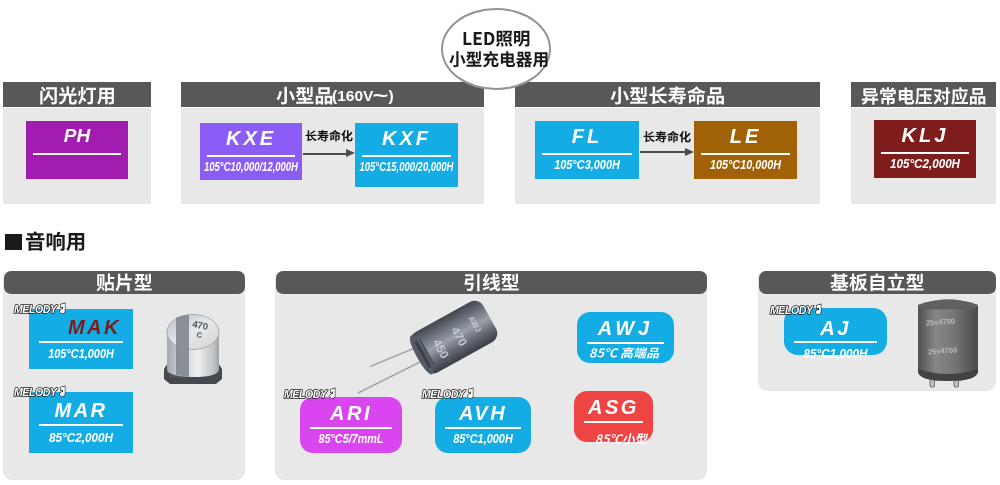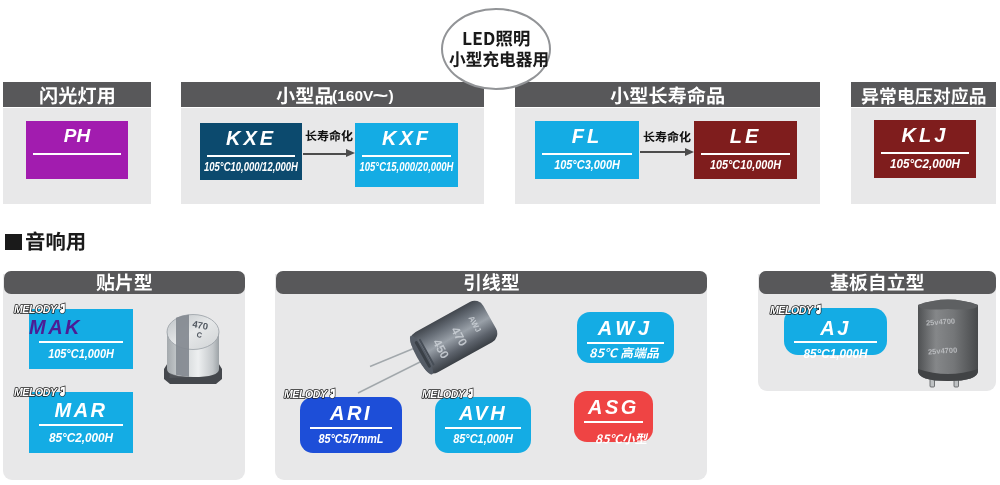--- a/index.html
+++ b/index.html
@@ -26,36 +26,36 @@
 <svg style="position:absolute;left:461.8px;top:26.6px;z-index:5;overflow:visible" width="68.4" height="22.8">
       <path fill="#1a1a1a" transform="translate(0,18.02) scale(0.01750,-0.01750)" d="M91 0H540V124H239V741H91Z M669 0H1134V124H817V322H1076V446H817V617H1123V741H669Z M1284 0H1495C1714 0 1853 124 1853 374C1853 623 1714 741 1487 741H1284ZM1432 120V622H1477C1616 622 1702 554 1702 374C1702 194 1616 120 1477 120Z M2477 388H2702V280H2477ZM2230 124C2242 57 2249 -33 2249 -86L2367 -68C2366 -14 2355 72 2342 138ZM2443 127C2465 59 2488 -29 2494 -82L2614 -57C2606 -3 2580 83 2555 147ZM2650 127C2690 59 2739 -33 2759 -90L2875 -40C2852 16 2799 105 2758 170ZM2063 162C2031 88 1980 5 1940 -45L2056 -94C2097 -36 2147 54 2179 130ZM2097 706H2194V576H2097ZM2097 325V471H2194V325ZM2334 814V710H2476C2458 642 2417 595 2305 564V812H1985V172H2097V219H2305V558C2327 536 2353 499 2362 474L2364 475V184H2820V483H2390C2526 530 2574 606 2594 710H2732C2727 652 2721 626 2712 616C2704 608 2696 606 2683 606C2667 606 2633 607 2595 610C2611 584 2623 544 2624 514C2670 513 2715 514 2739 517C2767 519 2790 527 2809 548C2832 574 2842 637 2850 774C2851 788 2851 814 2851 814Z M3216 438V290H3087V438ZM3216 545H3087V686H3216ZM2976 795V94H3087V181H3327V795ZM3730 698V571H3514V698ZM3396 809V447C3396 294 3381 107 3211 -17C3237 -32 3284 -74 3302 -97C3415 -14 3469 106 3494 226H3730V49C3730 32 3723 26 3705 26C3688 25 3627 24 3573 27C3591 -3 3610 -56 3615 -89C3699 -89 3757 -86 3796 -67C3835 -47 3849 -15 3849 48V809ZM3730 463V334H3509C3513 373 3514 411 3514 446V463Z"></path>
     </svg>
 <svg style="position:absolute;left:448.9px;top:47.8px;z-index:5;overflow:visible" width="100.1" height="22.4">
       <path fill="#1a1a1a" transform="translate(0,17.72) scale(0.01668,-0.01720)" d="M438 836V61C438 41 430 34 408 34C386 33 312 33 246 36C265 3 287 -54 294 -88C391 -89 460 -85 507 -66C552 -46 569 -13 569 61V836ZM678 573C758 426 834 237 854 115L986 167C960 293 878 475 796 617ZM176 606C155 475 103 300 22 198C55 184 110 156 140 135C224 246 278 433 312 583Z M1611 792V452H1721V792ZM1794 838V411C1794 398 1790 395 1775 395C1761 393 1712 393 1666 395C1681 366 1697 320 1702 290C1772 290 1824 292 1861 308C1898 326 1908 354 1908 409V838ZM1364 709V604H1279V709ZM1148 243V134H1438V54H1046V-57H1951V54H1561V134H1851V243H1561V322H1476V498H1569V604H1476V709H1547V814H1090V709H1169V604H1056V498H1157C1142 448 1108 400 1035 362C1056 345 1097 301 1113 278C1213 333 1255 415 1271 498H1364V305H1438V243Z M2150 290C2177 299 2210 304 2311 310C2295 170 2250 75 2040 18C2068 -9 2102 -60 2116 -93C2367 -14 2425 124 2445 317L2552 323V83C2552 -33 2583 -71 2702 -71C2725 -71 2804 -71 2828 -71C2931 -71 2963 -23 2976 146C2942 155 2888 176 2861 198C2857 66 2850 42 2817 42C2797 42 2737 42 2722 42C2688 42 2683 47 2683 85V329L2774 333C2795 307 2814 282 2827 261L2937 329C2886 404 2778 509 2692 582L2592 523C2620 498 2649 469 2678 439L2313 427C2361 473 2410 527 2454 583H2939V699H2515L2602 725C2587 762 2556 816 2527 857L2402 826C2426 787 2453 736 2467 699H2061V583H2291C2246 523 2198 472 2178 456C2153 431 2132 416 2109 411C2123 376 2143 316 2150 290Z M3429 381V288H3235V381ZM3558 381H3754V288H3558ZM3429 491H3235V588H3429ZM3558 491V588H3754V491ZM3111 705V112H3235V170H3429V117C3429 -37 3468 -78 3606 -78C3637 -78 3765 -78 3798 -78C3920 -78 3957 -20 3974 138C3945 144 3906 160 3876 176V705H3558V844H3429V705ZM3854 170C3846 69 3834 43 3785 43C3759 43 3647 43 3620 43C3565 43 3558 52 3558 116V170Z M4227 708H4338V618H4227ZM4648 708H4769V618H4648ZM4606 482C4638 469 4676 450 4707 431H4484C4500 456 4514 482 4527 508L4452 522V809H4120V517H4401C4387 488 4369 459 4348 431H4045V327H4243C4184 280 4110 239 4020 206C4042 185 4072 140 4084 112L4120 128V-90H4230V-66H4337V-84H4452V227H4292C4334 258 4371 292 4404 327H4571C4602 291 4639 257 4679 227H4541V-90H4651V-66H4769V-84H4885V117L4911 108C4928 137 4961 182 4987 204C4889 229 4794 273 4722 327H4956V431H4785L4816 462C4794 480 4759 500 4722 517H4884V809H4540V517H4642ZM4230 37V124H4337V37ZM4651 37V124H4769V37Z M5142 783V424C5142 283 5133 104 5023 -17C5050 -32 5099 -73 5118 -95C5190 -17 5227 93 5244 203H5450V-77H5571V203H5782V53C5782 35 5775 29 5757 29C5738 29 5672 28 5615 31C5631 0 5650 -52 5654 -84C5745 -85 5806 -82 5847 -63C5888 -45 5902 -12 5902 52V783ZM5260 668H5450V552H5260ZM5782 668V552H5571V668ZM5260 440H5450V316H5257C5259 354 5260 390 5260 423ZM5782 440V316H5571V440Z"></path>
     </svg>
 <div style="position:absolute;left:26px;top:121px;width:102px;height:58px;background:#a21caf">
       <div style="position:absolute;left:0;right:0;top:4px;height:28px;line-height:28px;text-align:center;font:bold italic 19px 'Liberation Sans',sans-serif;color:#fff;letter-spacing:0px">PH</div>
       <div style="position:absolute;left:7px;right:7px;top:32px;height:2px;background:#fff"></div>
     </div>
-<div style="position:absolute;left:200px;top:123px;width:102px;height:57px;background:#0c4a6e">
+<div style="position:absolute;left:200px;top:123px;width:102px;height:57px;background:#8b5cf6">
       <div style="position:absolute;left:0;right:0;top:4px;height:28px;line-height:28px;text-align:center;font:bold italic 20px 'Liberation Sans',sans-serif;color:#fff;letter-spacing:3px">KXE</div>
       <div style="position:absolute;left:7px;right:7px;top:32px;height:2px;background:#fff"></div>
       <div style="position:absolute;left:-20px;right:-20px;top:37px;height:14px;line-height:14px;text-align:center;font:bold italic 12px 'Liberation Sans',sans-serif;color:#fff;transform:scaleX(0.79)">105°C10,000/12,000H</div>
     </div>
 <div style="position:absolute;left:355px;top:123px;width:103px;height:64px;background:#14ace4">
       <div style="position:absolute;left:0;right:0;top:4px;height:28px;line-height:28px;text-align:center;font:bold italic 20px 'Liberation Sans',sans-serif;color:#fff;letter-spacing:3px">KXF</div>
       <div style="position:absolute;left:7px;right:7px;top:32px;height:2px;background:#fff"></div>
       <div style="position:absolute;left:-20px;right:-20px;top:37px;height:14px;line-height:14px;text-align:center;font:bold italic 12px 'Liberation Sans',sans-serif;color:#fff;transform:scaleX(0.79)">105°C15,000/20,000H</div>
     </div>
 <div style="position:absolute;left:535px;top:121px;width:104px;height:58px;background:#14ace4">
       <div style="position:absolute;left:0;right:0;top:4px;height:28px;line-height:28px;text-align:center;font:bold italic 20px 'Liberation Sans',sans-serif;color:#fff;letter-spacing:3px">FL</div>
       <div style="position:absolute;left:7px;right:7px;top:32px;height:2px;background:#fff"></div>
       <div style="position:absolute;left:-20px;right:-20px;top:37px;height:14px;line-height:14px;text-align:center;font:bold italic 12px 'Liberation Sans',sans-serif;color:#fff;transform:scaleX(0.91)">105°C3,000H</div>
     </div>
-<div style="position:absolute;left:694px;top:121px;width:103px;height:58px;background:#7f1d1d">
+<div style="position:absolute;left:694px;top:121px;width:103px;height:58px;background:#a16207">
       <div style="position:absolute;left:0;right:0;top:4px;height:28px;line-height:28px;text-align:center;font:bold italic 20px 'Liberation Sans',sans-serif;color:#fff;letter-spacing:3px">LE</div>
       <div style="position:absolute;left:7px;right:7px;top:32px;height:2px;background:#fff"></div>
       <div style="position:absolute;left:-20px;right:-20px;top:37px;height:14px;line-height:14px;text-align:center;font:bold italic 12px 'Liberation Sans',sans-serif;color:#fff;transform:scaleX(0.9)">105°C10,000H</div>
     </div>
 <div style="position:absolute;left:874px;top:120px;width:102px;height:58px;background:#7f1d1d">
       <div style="position:absolute;left:0;right:0;top:4px;height:28px;line-height:28px;text-align:center;font:bold italic 20px 'Liberation Sans',sans-serif;color:#fff;letter-spacing:3px">KLJ</div>
       <div style="position:absolute;left:7px;right:7px;top:32px;height:2px;background:#fff"></div>
       <div style="position:absolute;left:-20px;right:-20px;top:37px;height:14px;line-height:14px;text-align:center;font:bold italic 12px 'Liberation Sans',sans-serif;color:#fff;transform:scaleX(0.97)">105°C2,000H</div>
     </div>
 <div style="position:absolute;left:303px;top:152.5px;width:44px;height:2.2px;background:#4c4c4c"></div>
@@ -81,30 +81,30 @@
 <svg style="position:absolute;left:95.7px;top:269.7px;z-index:2;overflow:visible" width="56.7" height="24.6">
       <path fill="#fff" transform="translate(0,19.47) scale(0.01890,-0.01890)" d="M67 800V179H163V693H347V184H448V800ZM479 380V-90H584V-41H830V-85H940V380H742V554H970V665H742V850H630V380ZM584 70V269H830V70ZM204 640V365C204 243 189 76 27 -15C50 -34 83 -70 97 -91C185 -35 237 38 267 117C303 60 349 -16 371 -62L458 -4C434 41 384 114 347 168L267 119C298 200 306 287 306 365V640Z M1161 828V490C1161 322 1147 137 1023 3C1052 -18 1098 -65 1117 -95C1204 -3 1247 107 1268 223H1649V-90H1782V349H1283C1286 392 1287 434 1287 476H1900V600H1663V848H1533V600H1287V828Z M2611 792V452H2721V792ZM2794 838V411C2794 398 2790 395 2775 395C2761 393 2712 393 2666 395C2681 366 2697 320 2702 290C2772 290 2824 292 2861 308C2898 326 2908 354 2908 409V838ZM2364 709V604H2279V709ZM2148 243V134H2438V54H2046V-57H2951V54H2561V134H2851V243H2561V322H2476V498H2569V604H2476V709H2547V814H2090V709H2169V604H2056V498H2157C2142 448 2108 400 2035 362C2056 345 2097 301 2113 278C2213 333 2255 415 2271 498H2364V305H2438V243Z"></path>
     </svg>
 <svg style="position:absolute;left:462.6px;top:269.7px;z-index:2;overflow:visible" width="56.7" height="24.6">
       <path fill="#fff" transform="translate(0,19.47) scale(0.01890,-0.01890)" d="M753 834V-90H874V834ZM132 585C119 475 96 337 75 247H432C421 124 408 64 388 48C375 38 362 37 342 37C315 37 251 37 190 43C215 8 233 -44 235 -82C297 -84 358 -84 392 -80C435 -76 464 -68 492 -37C527 1 545 95 561 307C563 324 564 358 564 358H220L239 474H553V811H108V699H435V585Z M1048 71 1072 -43C1170 -10 1292 33 1407 74L1388 173C1263 133 1132 93 1048 71ZM1707 778C1748 750 1803 709 1831 683L1903 753C1874 778 1817 817 1777 840ZM1074 413C1090 421 1114 427 1202 438C1169 391 1140 355 1124 339C1093 302 1070 280 1044 274C1057 245 1075 191 1081 169C1107 184 1148 196 1392 243C1390 267 1392 313 1395 343L1237 317C1306 398 1372 492 1426 586L1329 647C1311 611 1291 575 1270 541L1185 535C1241 611 1296 705 1335 794L1223 848C1187 734 1118 613 1096 582C1074 550 1057 530 1036 524C1049 493 1068 436 1074 413ZM1862 351C1832 303 1794 260 1750 221C1741 260 1732 304 1724 351L1955 394L1935 498L1710 457L1701 551L1929 587L1909 692L1694 659C1691 723 1690 788 1691 853H1571C1571 783 1573 711 1577 641L1432 619L1451 511L1584 532L1594 436L1410 403L1430 296L1608 329C1619 262 1633 200 1649 145C1567 93 1473 53 1375 24C1402 -4 1432 -45 1447 -76C1533 -45 1615 -7 1689 40C1728 -40 1779 -89 1843 -89C1923 -89 1955 -57 1974 67C1948 80 1913 105 1890 133C1885 52 1876 27 1857 27C1832 27 1807 57 1786 109C1855 166 1915 231 1963 306Z M2611 792V452H2721V792ZM2794 838V411C2794 398 2790 395 2775 395C2761 393 2712 393 2666 395C2681 366 2697 320 2702 290C2772 290 2824 292 2861 308C2898 326 2908 354 2908 409V838ZM2364 709V604H2279V709ZM2148 243V134H2438V54H2046V-57H2951V54H2561V134H2851V243H2561V322H2476V498H2569V604H2476V709H2547V814H2090V709H2169V604H2056V498H2157C2142 448 2108 400 2035 362C2056 345 2097 301 2113 278C2213 333 2255 415 2271 498H2364V305H2438V243Z"></path>
     </svg>
 <svg style="position:absolute;left:829.8px;top:269.7px;z-index:2;overflow:visible" width="94.5" height="24.6">
       <path fill="#fff" transform="translate(0,19.47) scale(0.01890,-0.01890)" d="M659 849V774H344V850H224V774H86V677H224V377H32V279H225C170 226 97 180 23 153C48 131 83 89 100 62C156 87 211 122 260 165V101H437V36H122V-62H888V36H559V101H742V175C790 132 845 96 900 71C917 99 953 142 979 163C908 188 838 231 783 279H968V377H782V677H919V774H782V849ZM344 677H659V634H344ZM344 550H659V506H344ZM344 422H659V377H344ZM437 259V196H293C320 222 344 250 364 279H648C669 250 693 222 720 196H559V259Z M1168 850V663H1046V552H1163C1134 429 1081 285 1021 212C1039 181 1064 125 1074 92C1108 146 1141 227 1168 316V-89H1280V387C1300 342 1319 296 1329 264L1399 353C1382 383 1305 501 1280 533V552H1387V663H1280V850ZM1537 466C1563 346 1598 240 1648 151C1594 88 1529 41 1454 10C1514 153 1533 327 1537 466ZM1871 843C1764 801 1583 779 1421 772V534C1421 372 1412 135 1298 -27C1326 -38 1376 -74 1397 -95C1419 -64 1437 -29 1453 8C1477 -16 1508 -61 1524 -90C1597 -54 1662 -8 1716 50C1766 -10 1826 -58 1900 -93C1917 -61 1953 -14 1980 10C1904 40 1842 87 1792 146C1860 252 1907 386 1930 555L1855 576L1834 573H1538V674C1684 683 1840 704 1953 747ZM1798 466C1780 387 1754 317 1720 255C1687 319 1662 390 1644 466Z M2265 391H2743V288H2265ZM2265 502V605H2743V502ZM2265 177H2743V73H2265ZM2428 851C2423 812 2412 763 2400 720H2144V-89H2265V-38H2743V-87H2870V720H2526C2542 755 2558 795 2573 835Z M3214 491C3248 366 3285 201 3298 94L3427 127C3410 235 3373 393 3335 520ZM3406 831C3424 781 3444 714 3454 670H3089V549H3914V670H3472L3580 701C3569 744 3547 810 3526 861ZM3666 517C3640 375 3586 192 3537 70H3044V-52H3956V70H3666C3713 187 3764 346 3801 491Z M4611 792V452H4721V792ZM4794 838V411C4794 398 4790 395 4775 395C4761 393 4712 393 4666 395C4681 366 4697 320 4702 290C4772 290 4824 292 4861 308C4898 326 4908 354 4908 409V838ZM4364 709V604H4279V709ZM4148 243V134H4438V54H4046V-57H4951V54H4561V134H4851V243H4561V322H4476V498H4569V604H4476V709H4547V814H4090V709H4169V604H4056V498H4157C4142 448 4108 400 4035 362C4056 345 4097 301 4113 278C4213 333 4255 415 4271 498H4364V305H4438V243Z"></path>
     </svg>
 <div style="position:absolute;left:29px;top:309px;width:104px;height:60px;background:#14ace4;border-radius:0px">
-      <div style="position:absolute;left:0;right:5px;top:7px;height:22px;line-height:22px;text-align:left;font:bold italic 20px 'Liberation Sans',sans-serif;color:#4c1d95;letter-spacing:2.5px">MAK</div>
+      <div style="position:absolute;left:0;right:12px;top:7px;height:22px;line-height:22px;text-align:right;font:bold italic 20px 'Liberation Sans',sans-serif;color:#7f1d1d;letter-spacing:2.5px">MAK</div>
       <div style="position:absolute;left:10px;right:10px;top:32px;height:2px;background:#fff"></div>
       <div style="position:absolute;left:-20px;right:-20px;top:38px;height:14px;line-height:14px;text-align:center;font:bold italic 12px 'Liberation Sans',sans-serif;color:#fff;transform:scaleX(0.91)">105°C1,000H</div>
     </div>
 <div style="position:absolute;left:29px;top:392px;width:104px;height:61px;background:#14ace4;border-radius:0px">
       <div style="position:absolute;left:0;right:0;top:7px;height:22px;line-height:22px;text-align:center;font:bold italic 20px 'Liberation Sans',sans-serif;color:#fff;letter-spacing:2.5px">MAR</div>
       <div style="position:absolute;left:10px;right:10px;top:32px;height:2px;background:#fff"></div>
       <div style="position:absolute;left:-20px;right:-20px;top:39px;height:14px;line-height:14px;text-align:center;font:bold italic 12px 'Liberation Sans',sans-serif;color:#fff;transform:scaleX(0.98)">85°C2,000H</div>
     </div>
-<div style="position:absolute;left:300px;top:397px;width:102px;height:56px;background:#1d4ed8;border-radius:13px">
+<div style="position:absolute;left:300px;top:397px;width:102px;height:56px;background:#d946ef;border-radius:13px">
       <div style="position:absolute;left:0;right:0;top:5px;height:22px;line-height:22px;text-align:center;font:bold italic 20px 'Liberation Sans',sans-serif;color:#fff;letter-spacing:2.5px">ARI</div>
       <div style="position:absolute;left:10px;right:10px;top:29.5px;height:2px;background:#fff"></div>
       <div style="position:absolute;left:-20px;right:-20px;top:35px;height:14px;line-height:14px;text-align:center;font:bold italic 12px 'Liberation Sans',sans-serif;color:#fff;transform:scaleX(0.9)">85°C5/7mmL</div>
     </div>
 <div style="position:absolute;left:435px;top:397px;width:96px;height:56px;background:#14ace4;border-radius:13px">
       <div style="position:absolute;left:0;right:0;top:5px;height:22px;line-height:22px;text-align:center;font:bold italic 20px 'Liberation Sans',sans-serif;color:#fff;letter-spacing:2.5px">AVH</div>
       <div style="position:absolute;left:10px;right:10px;top:29.5px;height:2px;background:#fff"></div>
       <div style="position:absolute;left:-20px;right:-20px;top:35px;height:14px;line-height:14px;text-align:center;font:bold italic 12px 'Liberation Sans',sans-serif;color:#fff;transform:scaleX(0.91)">85°C1,000H</div>
     </div>
 <div style="position:absolute;left:577px;top:312px;width:97px;height:51px;background:#14ace4;border-radius:13px">

